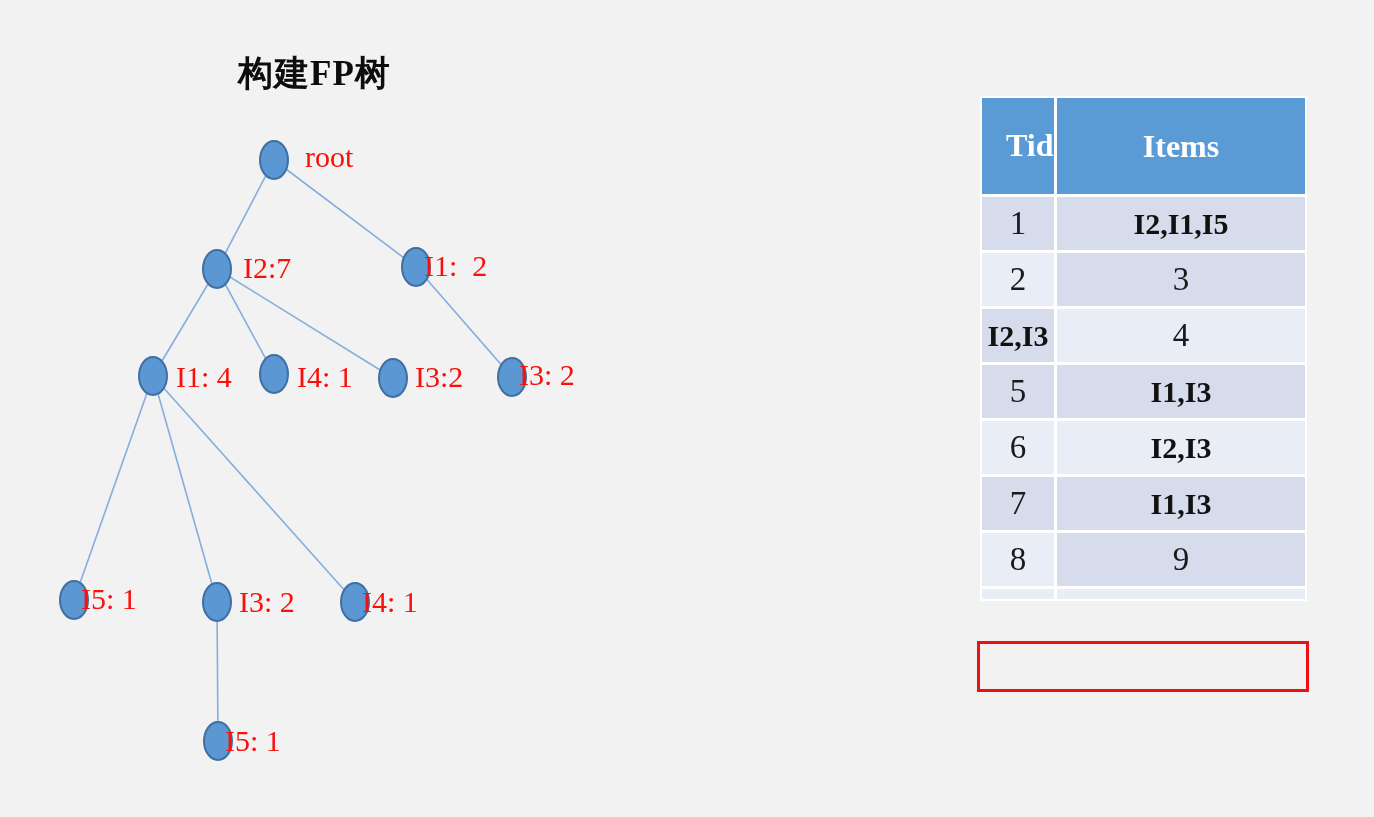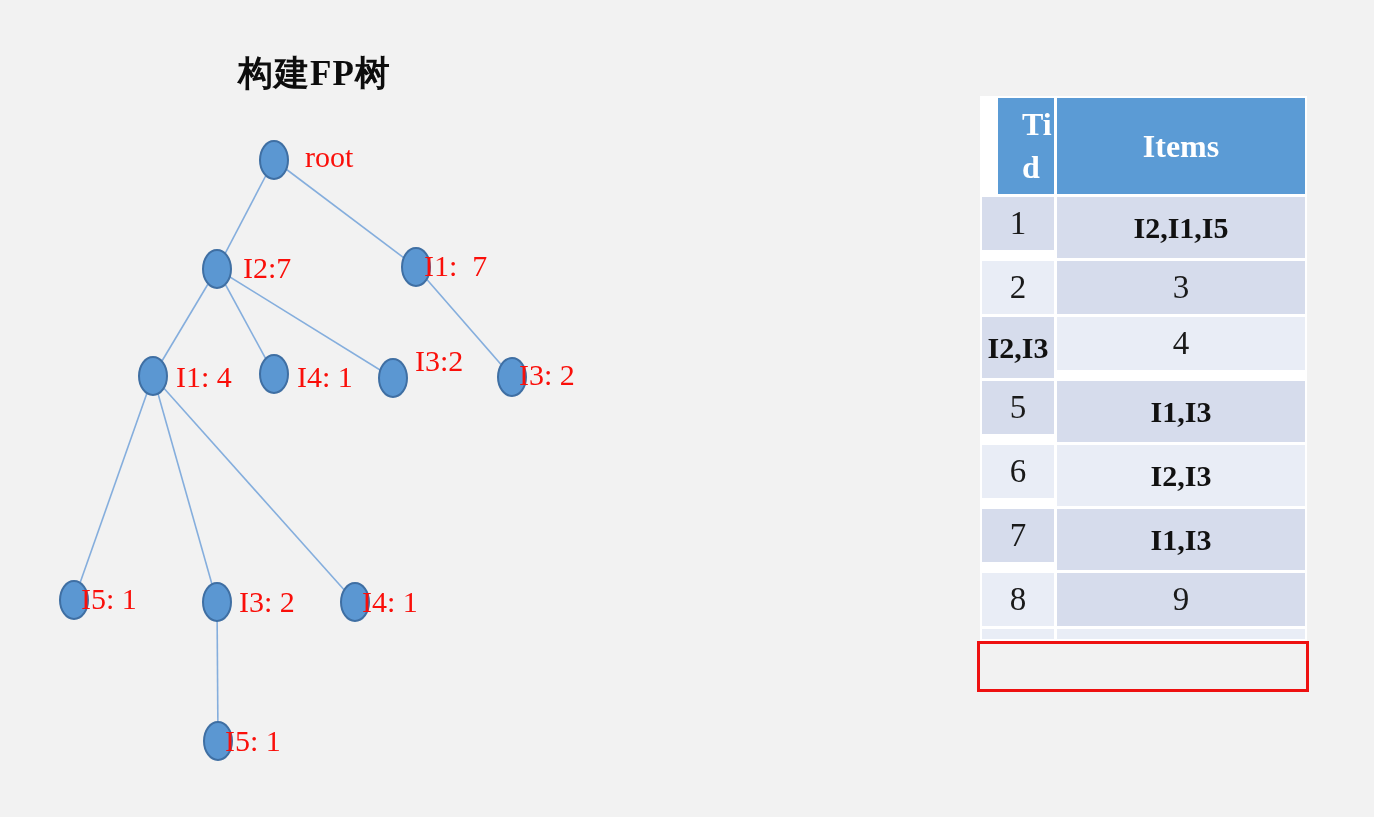--- a/index.html
+++ b/index.html
@@ -57,32 +57,31 @@
     color: var(--header-text, #ffffff);
     font-weight: bold;
     font-size: 32px;
     height: 96px;
   }
   .hdr-tid {
     justify-content: flex-start;
     padding-left: 24px;
     word-break: break-all;
     line-height: 1.35;
-    margin-left: 16px;
   }
   .tid-cell {
     font-size: 33px;
     color: #1a1a1a;
     height: 53px;
   }
   .items-cell {
     font-size: 30px;
     font-weight: bold;
     color: #111111;
-    height: 61px;
+    height: 53px;
   }
   .row-dark  { background: var(--row-dark, #d6dcec); }
   .row-light { background: var(--row-light, #e9edf6); }
   .partial { height: 10px; }
   .hl-rect {
     position: absolute;
     left: 977px;
     top: 641px;
     width: 332px;
     height: 51px;
@@ -116,24 +115,24 @@
       <ellipse cx="393" cy="378" rx="14" ry="19" fill="#5b97d2" stroke="#3f6fa3" stroke-width="2"></ellipse>
       <ellipse cx="512" cy="377" rx="14" ry="19" fill="#5b97d2" stroke="#3f6fa3" stroke-width="2"></ellipse>
       <ellipse cx="74" cy="600" rx="14" ry="19" fill="#5b97d2" stroke="#3f6fa3" stroke-width="2"></ellipse>
       <ellipse cx="217" cy="602" rx="14" ry="19" fill="#5b97d2" stroke="#3f6fa3" stroke-width="2"></ellipse>
       <ellipse cx="355" cy="602" rx="14" ry="19" fill="#5b97d2" stroke="#3f6fa3" stroke-width="2"></ellipse>
       <ellipse cx="218" cy="741" rx="14" ry="19" fill="#5b97d2" stroke="#3f6fa3" stroke-width="2"></ellipse>
     </svg>
   <div id="labels">
       <div class="node-label" style="left: 305px; top: 137px;">root</div>
       <div class="node-label" style="left: 243px; top: 248px;">I2:7</div>
-      <div class="node-label" style="left: 424px; top: 246px;">I1:  7</div>
+      <div class="node-label" style="left: 424px; top: 246px;">I1:  2</div>
       <div class="node-label" style="left: 176px; top: 357px;">I1: 4</div>
       <div class="node-label" style="left: 297px; top: 357px;">I4: 1</div>
-      <div class="node-label" style="left: 415px; top: 341px;">I3:2</div>
+      <div class="node-label" style="left: 415px; top: 357px;">I3:2</div>
       <div class="node-label" style="left: 519px; top: 355px;">I3: 2</div>
       <div class="node-label" style="left: 81px; top: 579px;">I5: 1</div>
       <div class="node-label" style="left: 239px; top: 582px;">I3: 2</div>
       <div class="node-label" style="left: 362px; top: 582px;">I4: 1</div>
       <div class="node-label" style="left: 225px; top: 721px;">I5: 1</div>
     </div>
 
   <div class="tbl" id="tbl">
     <div class="cell hdr hdr-tid">Tid</div>
     <div class="cell hdr">Items</div>

